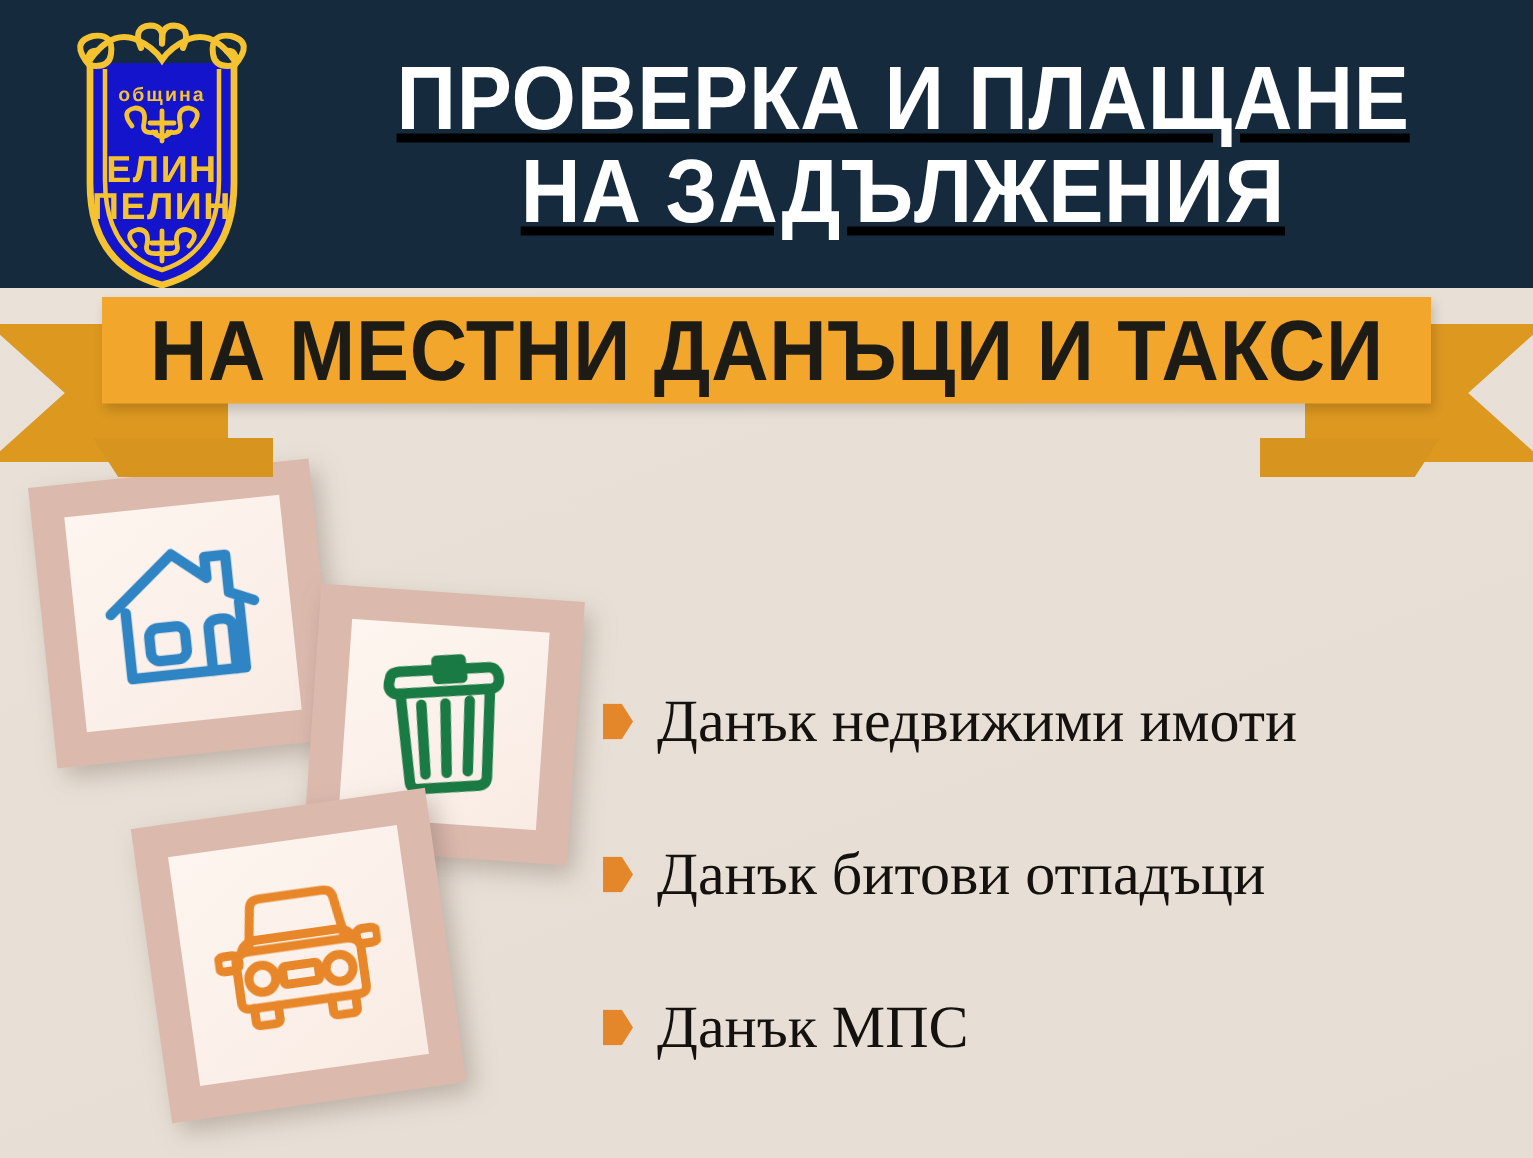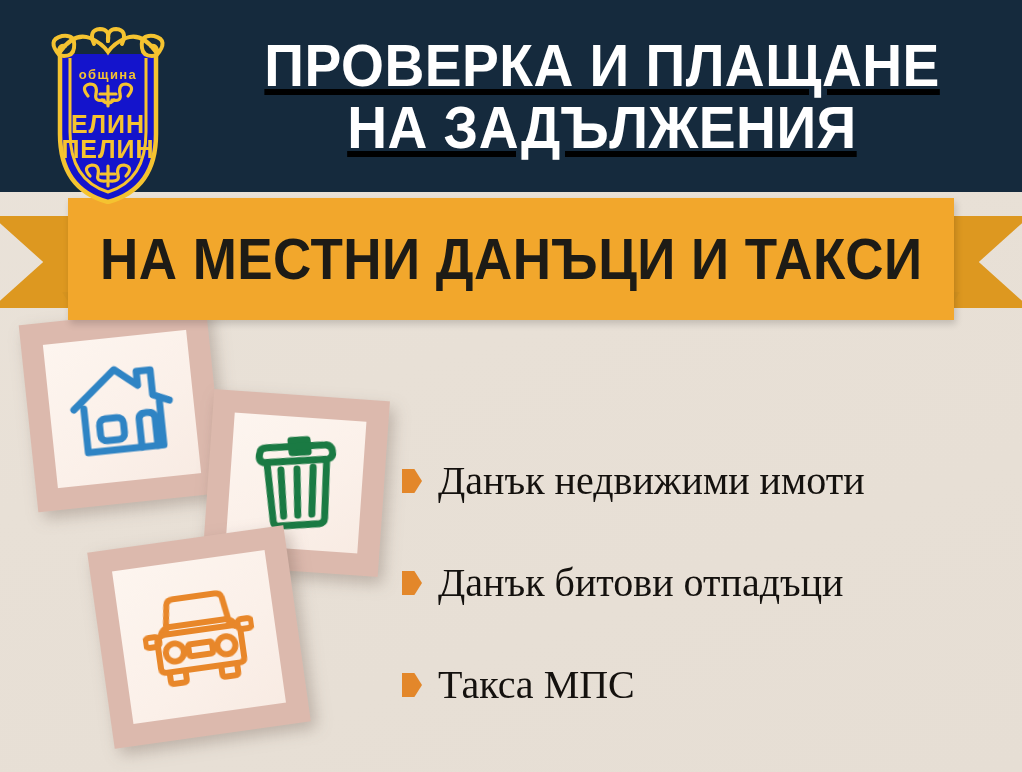--- a/index.html
+++ b/index.html
@@ -28,21 +28,21 @@
     left: 0; top: 0;
     width: 1022px;
     height: 192px;
     background: #152a3d;
     z-index: 5;
   }
 
   .logo-wrap {
     position: absolute;
     left: 28px;
-    top: 24px;
+    top: 12px;
     width: 160px;
     height: 180px;
     z-index: 7;
   }
   .logo-wrap svg { display:block; }
 
   .title-block {
     position: absolute;
     left: 196px;
     top: 16px;
@@ -98,21 +98,21 @@
     background: #d79520;
   }
   .ribbon-fold.left { left: 62px; clip-path: polygon(0% 0%, 100% 0%, 100% 100%, 14% 100%); }
   .ribbon-fold.right { right: 62px; clip-path: polygon(0% 0%, 100% 0%, 86% 100%, 0% 100%); }
 
   .ribbon-main {
     position: absolute;
     left: 68px;
     top: 2px;
     width: 886px;
-    height: 122px;
+    height: 71px;
     background: #f2a72c;
     display: flex;
     align-items: center;
     justify-content: center;
     box-shadow: 2px 4px 7px rgba(0,0,0,0.16);
   }
   .ribbon-text {
     color: #1d1b16;
     font-family: "Liberation Sans", sans-serif;
     font-weight: bold;
@@ -293,17 +293,17 @@
     <div class="list-item">
       <span class="bullet"></span>
       <span class="list-label">Данък недвижими имоти</span>
     </div>
     <div class="list-item">
       <span class="bullet"></span>
       <span class="list-label">Данък битови отпадъци</span>
     </div>
     <div class="list-item">
       <span class="bullet"></span>
-      <span class="list-label">Такса МПС</span>
+      <span class="list-label">Данък МПС</span>
     </div>
   </div>
 
 </div>
 
 </body></html>

